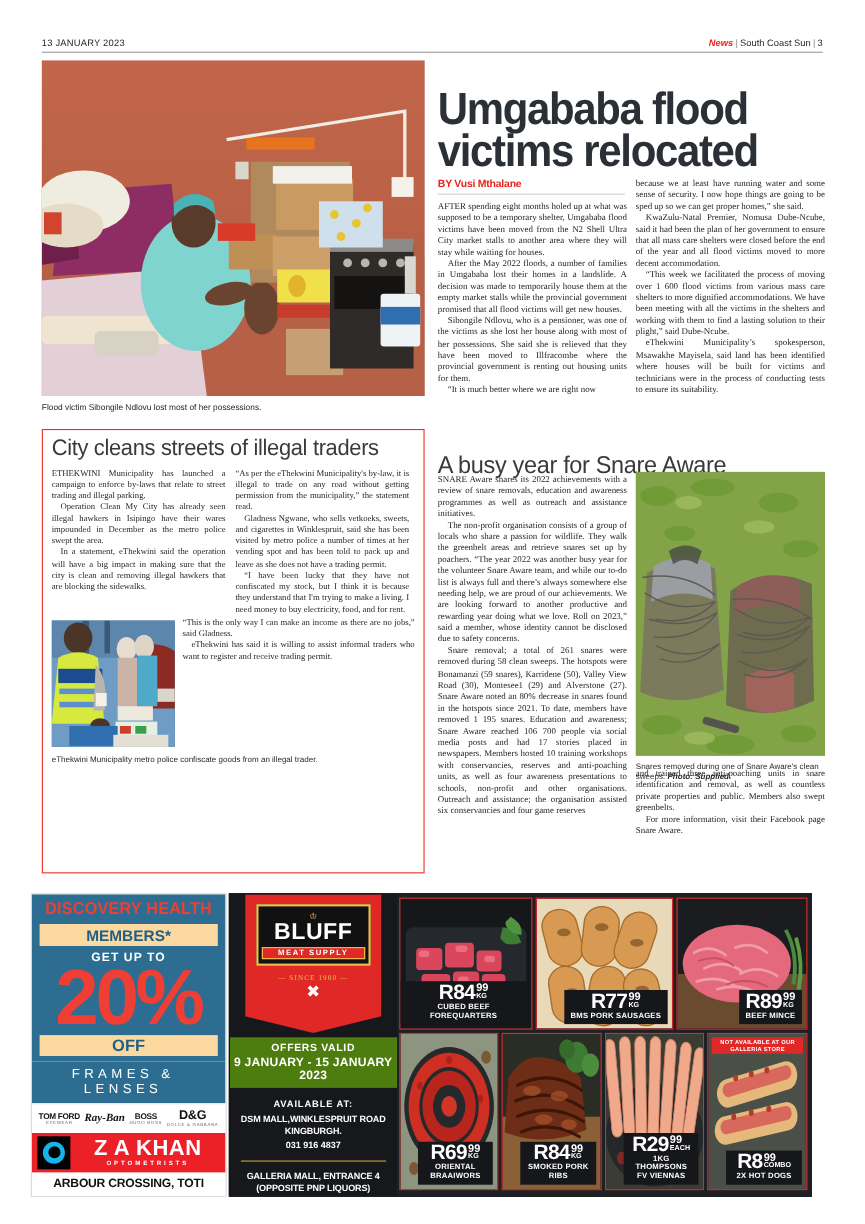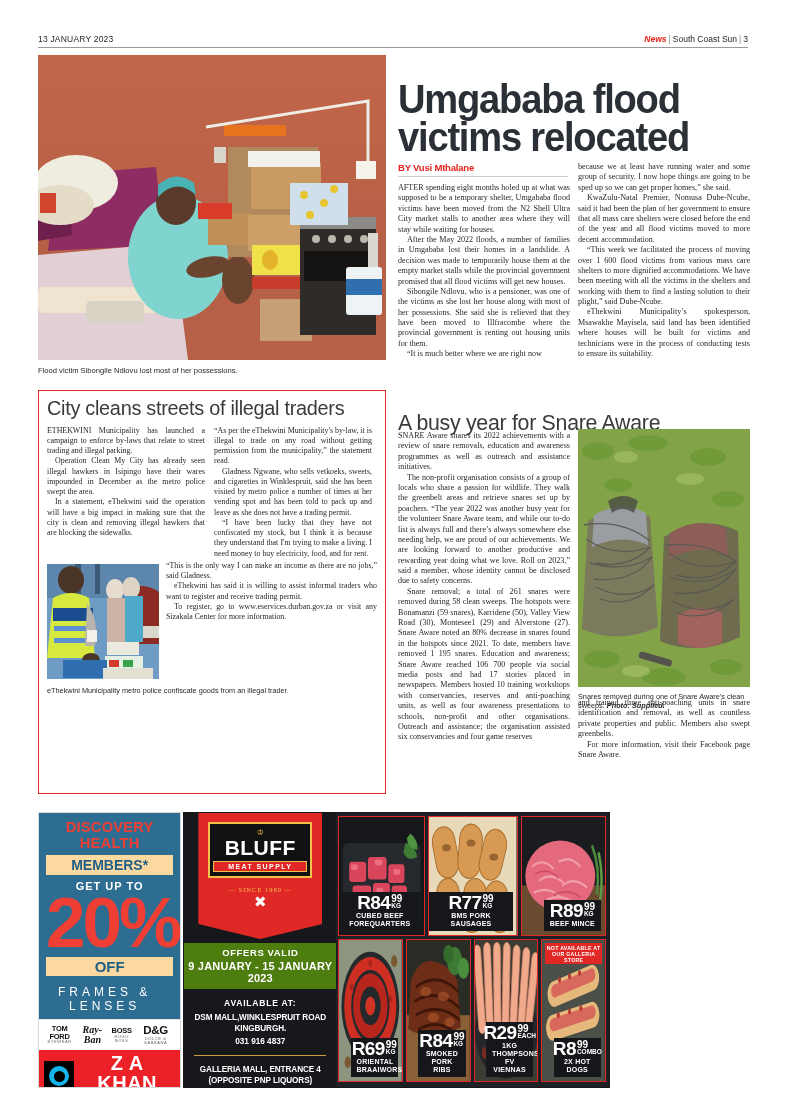--- a/index.html
+++ b/index.html
@@ -94,21 +94,21 @@
   }
   .snare-caption {
     position:absolute; left:578px; top:692px; width:172px;
     font-family:"Liberation Sans", sans-serif; font-size:7.3px; line-height:1.25;
   }
   .snare-caption i { font-style:italic; font-weight:bold; }
   .snare-col-a p, .snare-col-b p { margin:0; font-size:8.1px; line-height:1.285; text-align:justify; text-indent:9px; }
   .snare-col-a p.first, .snare-col-b p.first { text-indent:0; }
 
   
-  .ads { position:absolute; left:38px; top:812px; width:572px; height:276px; display:flex;border-radius:26px; }
+  .ads { position:absolute; left:28px; top:812px; width:710px; height:276px; display:flex;border-radius:26px; }
 
   
   .ad-optom {
     width:178px; height:276px; border:1px solid #d8d8d8; background:#fff;
     display:flex; flex-direction:column; overflow:hidden;
   }
   .opt-top { background:#2e6d92; padding:6px 7px 5px 7px; }
   .opt-disc {
     color:#ef3e33; font-family:"Liberation Sans", sans-serif; font-weight:bold;
     font-size:15.5px; text-align:center; letter-spacing:0.2px; line-height:1;
@@ -330,21 +330,21 @@
   <h1 class="lead-head">Umgababa flood victims relocated</h1>
   <div class="byline">BY Vusi Mthalane</div>
 
   <div class="lead-col-a body-col">
     <p class="first">AFTER spending eight months holed up at what was supposed to be a temporary shelter, Umgababa flood victims have been moved from the N2 Shell Ultra City market stalls to another area where they will stay while waiting for houses.</p>
     <p>After the May 2022 floods, a number of families in Umgababa lost their homes in a landslide. A decision was made to temporarily house them at the empty market stalls while the provincial government promised that all flood victims will get new houses.</p>
     <p>Sibongile Ndlovu, who is a pensioner, was one of the victims as she lost her house along with most of her possessions. She said she is relieved that they have been moved to Illfracombe where the provincial government is renting out housing units for them.</p>
     <p>“It is much better where we are right now</p>
   </div>
   <div class="lead-col-b body-col">
-    <p class="first">because we at least have running water and some group of security. I now hope things are going to be sped up so we can get proper homes,” she said.</p>
+    <p class="first">because we at least have running water and some sense of security. I now hope things are going to be sped up so we can get proper homes,” she said.</p>
     <p>KwaZulu-Natal Premier, Nomusa Dube-Ncube, said it had been the plan of her government to ensure that all mass care shelters were closed before the end of the year and all flood victims moved to more decent accommodation.</p>
     <p>“This week we facilitated the process of moving over 1 600 flood victims from various mass care shelters to more dignified accommodations. We have been meeting with all the victims in the shelters and working with them to find a lasting solution to their plight,” said Dube-Ncube.</p>
     <p>eThekwini Municipality’s spokesperson, Msawakhe Mayisela, said land has been identified where houses will be built for victims and technicians were in the process of conducting tests to ensure its suitability.</p>
   </div>
 
   <div class="box-story">
     <div class="box-head">City cleans streets of illegal traders</div>
     <div class="box-cols">
       <div class="box-col">
         <p class="first">ETHEKWINI Municipality has launched a campaign to enforce by-laws that relate to street trading and illegal parking.</p>
@@ -386,21 +386,20 @@
           <rect x="62" y="96" width="10" height="7" fill="#d13c2e"></rect>
           <rect x="76" y="96" width="10" height="7" fill="#3aa04a"></rect>
           <rect x="16" y="96" width="44" height="18" fill="#2f6fb0"></rect>
           <rect x="56" y="104" width="50" height="11" fill="#e3dfd2"></rect>
           <rect x="40" y="66" width="10" height="12" fill="#f2f0e8"></rect>
         </svg>
       </div>
       <div class="box-col" style="width:auto;">
         <p class="first">“This is the only way I can make an income as there are no jobs,” said Gladness.</p>
         <p>eThekwini has said it is willing to assist informal traders who want to register and receive trading permit.</p>
-        <p>To register, go to www.eservices.durban.gov.za or visit any Sizakala Center for more information.</p>
       </div>
       <div class="trader-caption">eThekwini Municipality metro police confiscate goods from an illegal trader.</div>
     </div>
   </div>
 
   <h2 class="snare-head">A busy year for Snare Aware</h2>
   <div class="snare-col-a">
     <p class="first">SNARE Aware shares its 2022 achievements with a review of snare removals, education and awareness programmes as well as outreach and assistance initiatives.</p>
     <p>The non-profit organisation consists of a group of locals who share a passion for wildlife. They walk the greenbelt areas and retrieve snares set up by poachers. “The year 2022 was another busy year for the volunteer Snare Aware team, and while our to-do list is always full and there’s always somewhere else needing help, we are proud of our achievements. We are looking forward to another productive and rewarding year doing what we love. Roll on 2023,” said a member, whose identity cannot be disclosed due to safety concerns.</p>
     <p>Snare removal; a total of 261 snares were removed during 58 clean sweeps. The hotspots were Bonamanzi (59 snares), Karridene (50), Valley View Road (30), Montesee1 (29) and Alverstone (27). Snare Aware noted an 80% decrease in snares found in the hotspots since 2021. To date, members have removed 1 195 snares. Education and awareness; Snare Aware reached 106 700 people via social media posts and had 17 stories placed in newspapers. Members hosted 10 training workshops with conservancies, reserves and anti-poaching units, as well as four awareness presentations to schools, non-profit and other organisations. Outreach and assistance; the organisation assisted six conservancies and four game reserves</p>

